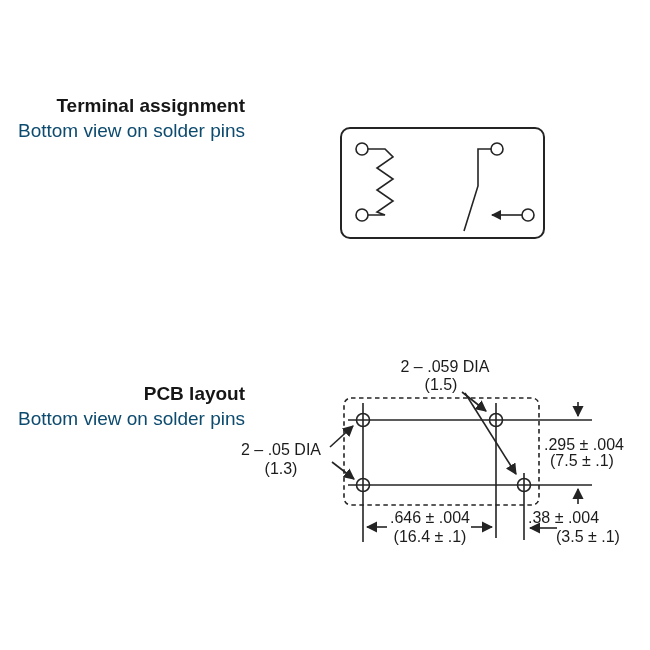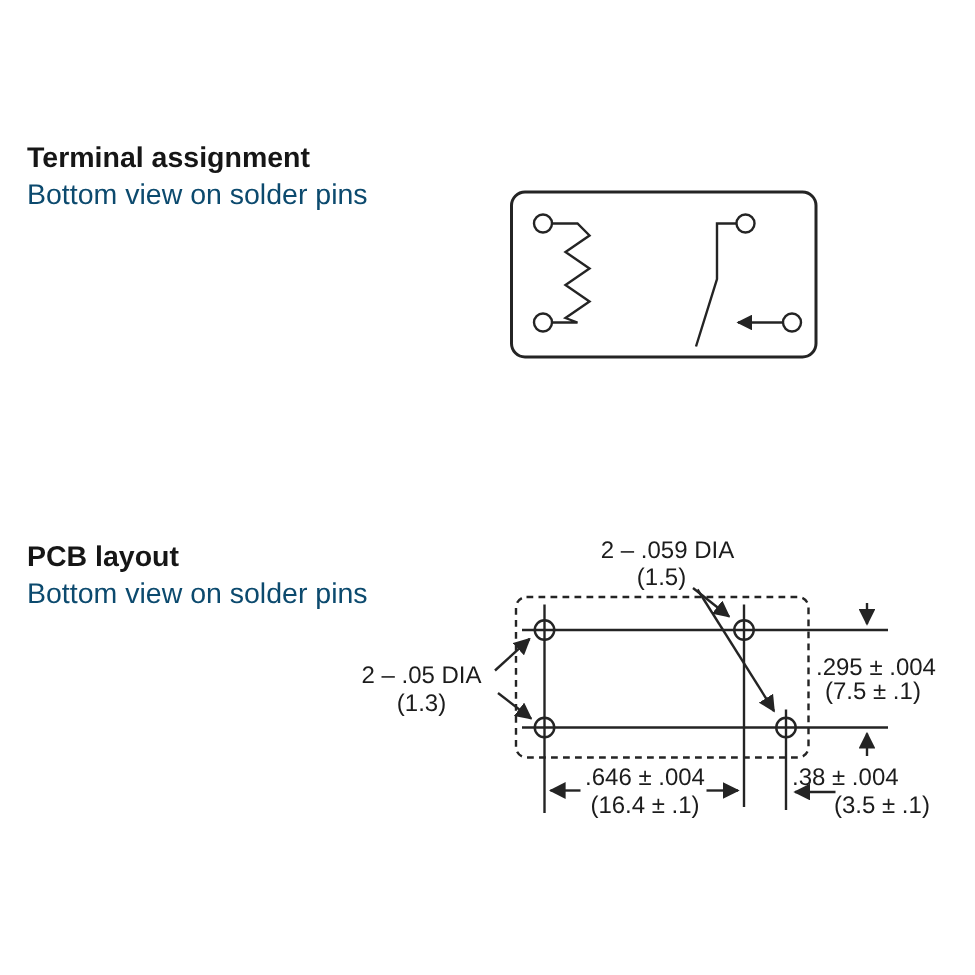--- a/index.html
+++ b/index.html
@@ -15,37 +15,38 @@
   .canvas {
     position: absolute;
     inset: 0;
     width: 650px;
     height: 650px;
   }
   .section-header {
     position: absolute;
     left: 18px;
     color: #1c1c1c;
+    text-align: right;
   }
   .section-title {
     font-size: 19px;
     font-weight: bold;
     line-height: 25px;
     color: #161616;
     margin: 0;
   }
   .section-subtitle {
     font-size: 19px;
     font-weight: normal;
     line-height: 25px;
     color: #0c4a6e;
     margin: 0;
   }
   #terminal-header { top: 93px; }
-  #pcb-header { top: 359px; }
+  #pcb-header { top: 381px; }
   svg { position: absolute; overflow: visible; }
   #terminal-svg { left: 330px; top: 115px; }
   #pcb-svg { left: 225px; top: 348px; }
   .stroke {
     fill: none;
     stroke: #242424;
     stroke-width: 1.6;
   }
   .stroke-bold { stroke-width: 2; }
   .dim-text {

